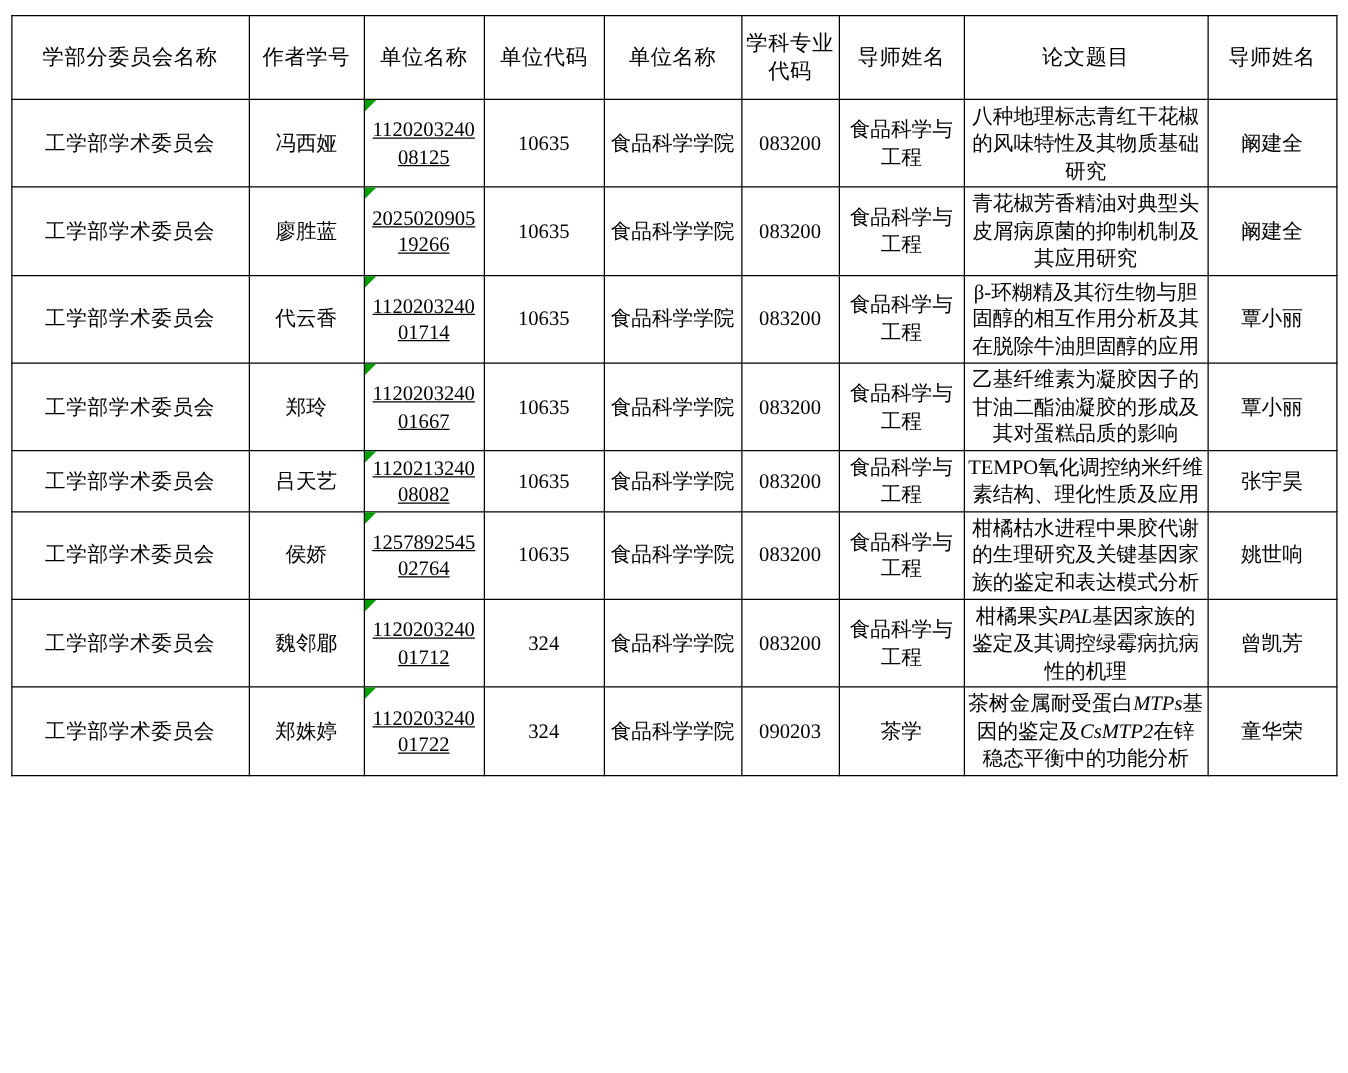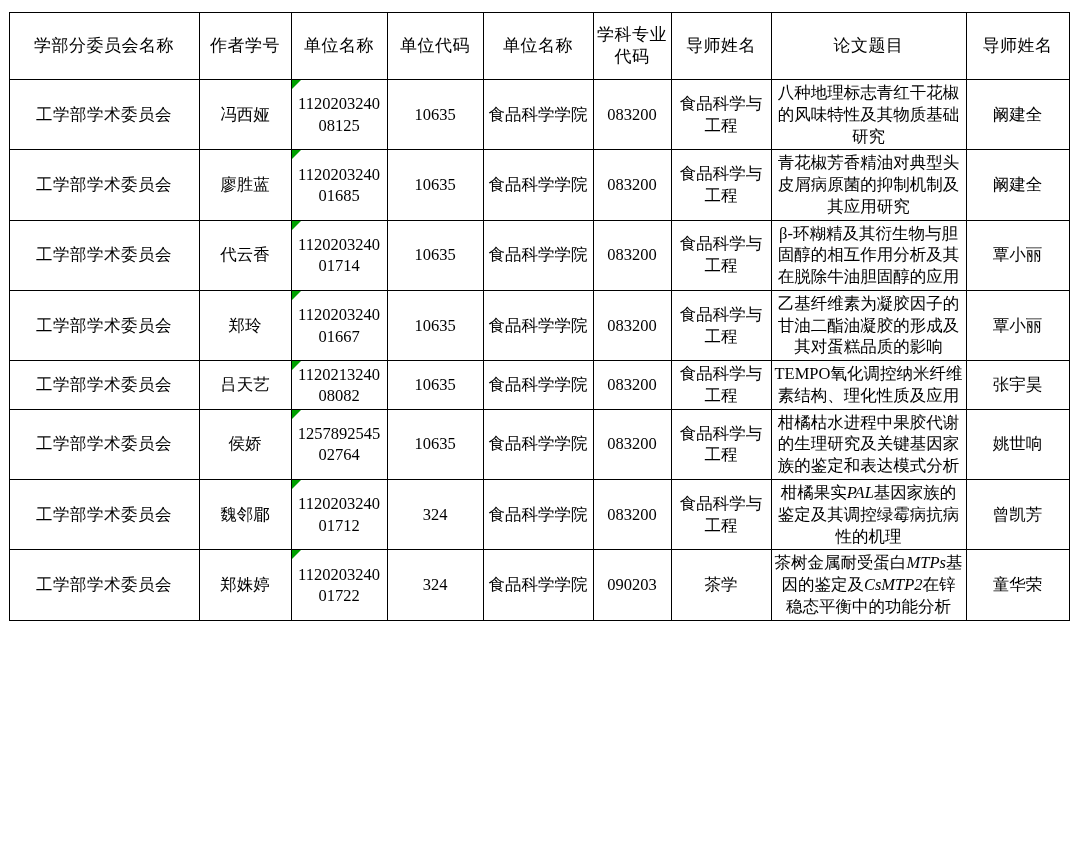--- a/index.html
+++ b/index.html
@@ -70,20 +70,21 @@
     left: 0;
     width: 0;
     height: 0;
     border-top: 9px solid #00a000;
     border-right: 9px solid transparent;
   }
   .sid-text {
     display: block;
     word-break: break-all;
     line-height: 1.3;
+    text-decoration: underline;
   }
   em.ital {
     font-style: italic;
   }
 </style>
 </head>
 <body>
 
 <div class="sheet">
   <table class="doc-table">
@@ -124,21 +125,21 @@
           <td>083200</td>
           <td>食品科学与工程</td>
           <td class="cell-thesis">八种地理标志青红干花椒的风味特性及其物质基础研究</td>
           <td>阚建全</td>
         </tr>
         <tr>
           <td class="cell-committee">工学部学术委员会</td>
           <td>廖胜蓝</td>
           <td class="sid-cell">
             <span class="marker"></span>
-            <span class="sid-text">112020324001685</span>
+            <span class="sid-text">202502090519266</span>
           </td>
           <td>10635</td>
           <td>食品科学学院</td>
           <td>083200</td>
           <td>食品科学与工程</td>
           <td class="cell-thesis">青花椒芳香精油对典型头皮屑病原菌的抑制机制及其应用研究</td>
           <td>阚建全</td>
         </tr>
         <tr>
           <td class="cell-committee">工学部学术委员会</td>

